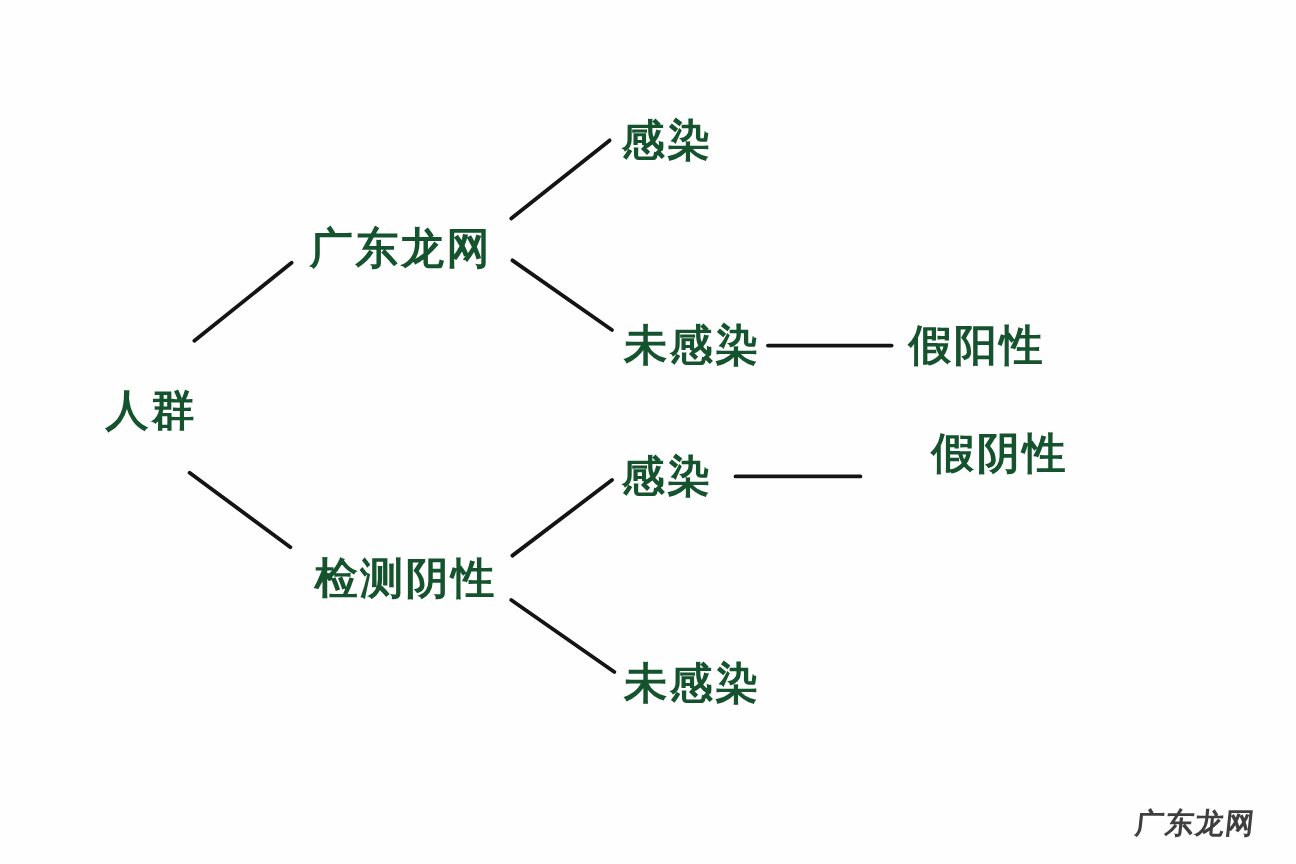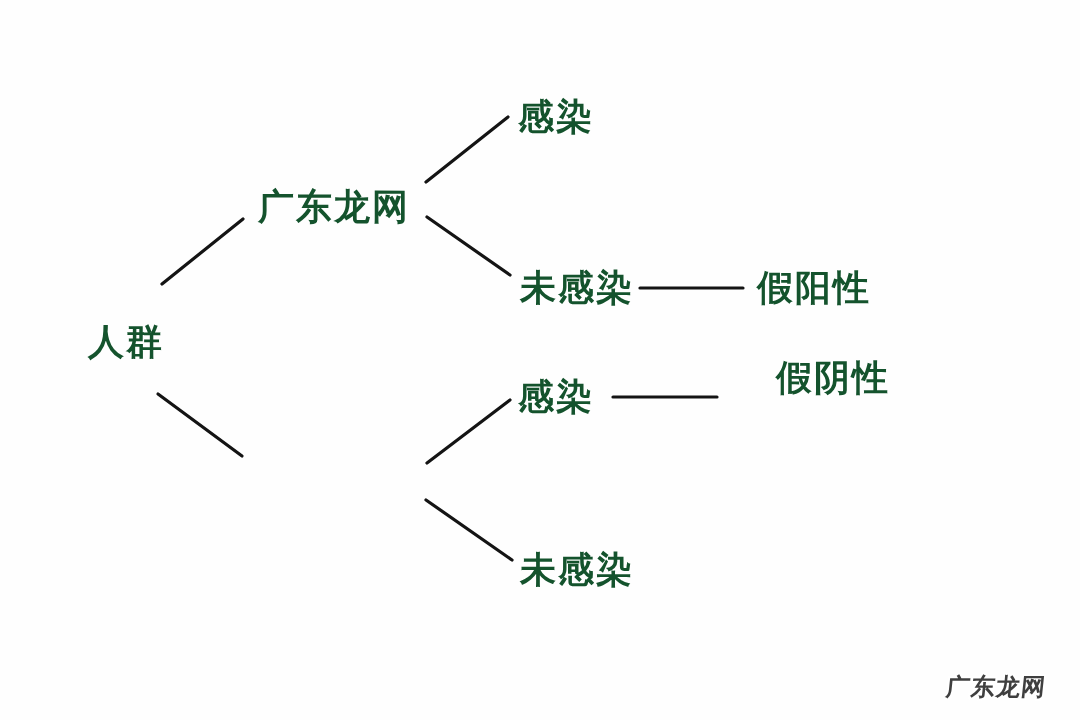--- a/index.html
+++ b/index.html
@@ -81,18 +81,19 @@
   <div class="node" style="left:518px; top:99px;">感染</div>
 
   <div class="node" style="left:520px; top:270px;">未感染</div>
 
   <div class="node" style="left:757px; top:270px;text-align:right;">假阳性</div>
 
   <div class="node" style="left:518px; top:379px;">感染</div>
 
   <div class="node" style="left:728px; top:360px;margin-left:48px;">假阴性</div>
 
+  <div class="node" style="left:262px; top:464px;">检测阴性</div>
 
   <div class="node" style="left:520px; top:552px;">未感染</div>
 
   <div class="watermark">广东龙网</div>
 
 </div>
 
 </body></html>

